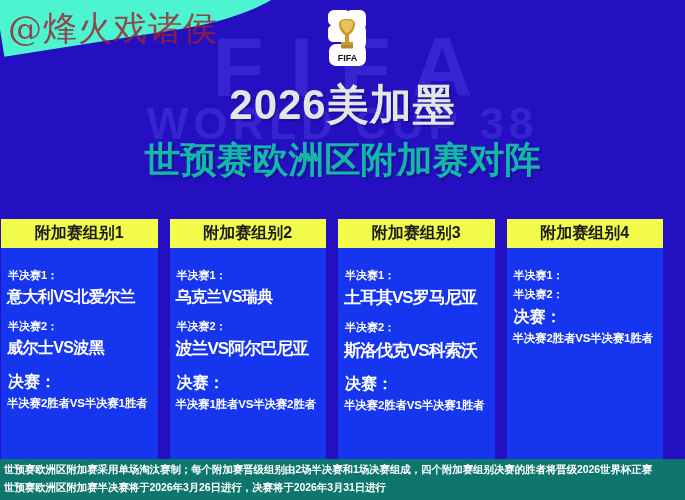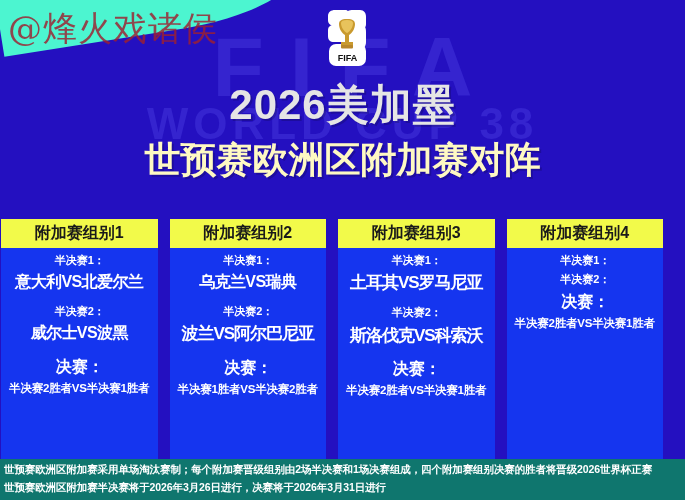--- a/index.html
+++ b/index.html
@@ -103,21 +103,21 @@
     display: block;
     color: #e5e5e5;
     font-size: 42px;
     font-weight: bold;
     letter-spacing: 1px;
     line-height: 1.08;
     text-shadow: 2px 2px 0 rgba(0,0,0,0.18);
   }
   .headline .line2 {
     display: block;
-    color: #fef9c3;
+    color: #14b8a6;
     font-size: 36px;
     font-weight: bold;
     letter-spacing: 0px;
     line-height: 1.15;
     margin-top: 12px;
     text-shadow: 2px 2px 0 rgba(0,0,0,0.18);
   }
 
   
   .cards {
@@ -145,25 +145,24 @@
     color: #1a1a1a;
     font-size: 16px;
     font-weight: bold;
     text-align: center;
     padding: 5px 0 6px 0;
     letter-spacing: 0px;
     line-height: 1.1;
   }
   .card-body {
     flex: 1;
-    padding: 6px 6px 6px 6px;
+    padding: 21px 6px 6px 6px;
     box-sizing: border-box;
     display: flex;
     flex-direction: column;
-    text-align: center;
   }
   .stage-label {
     color: #ffffff;
     font-size: 11px;
     font-weight: bold;
     line-height: 1.2;
     margin: 0 0 6px 1px;
     white-space: nowrap;
   }
   .match {

